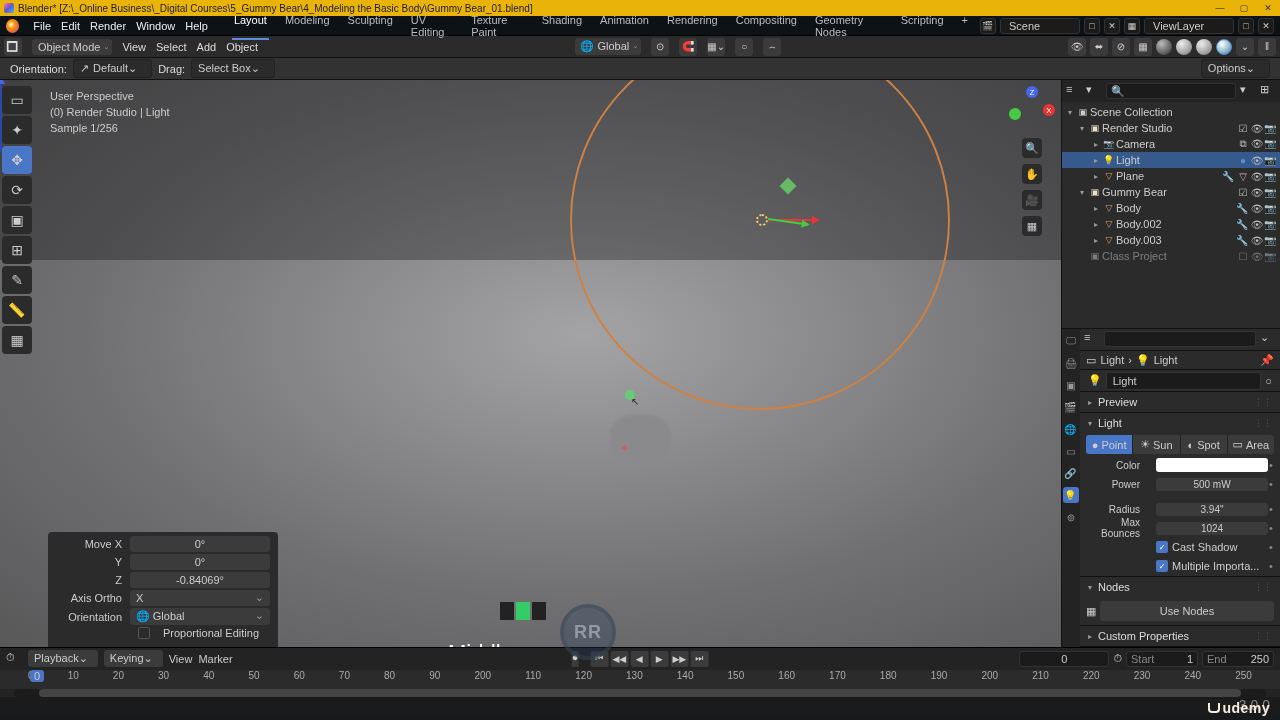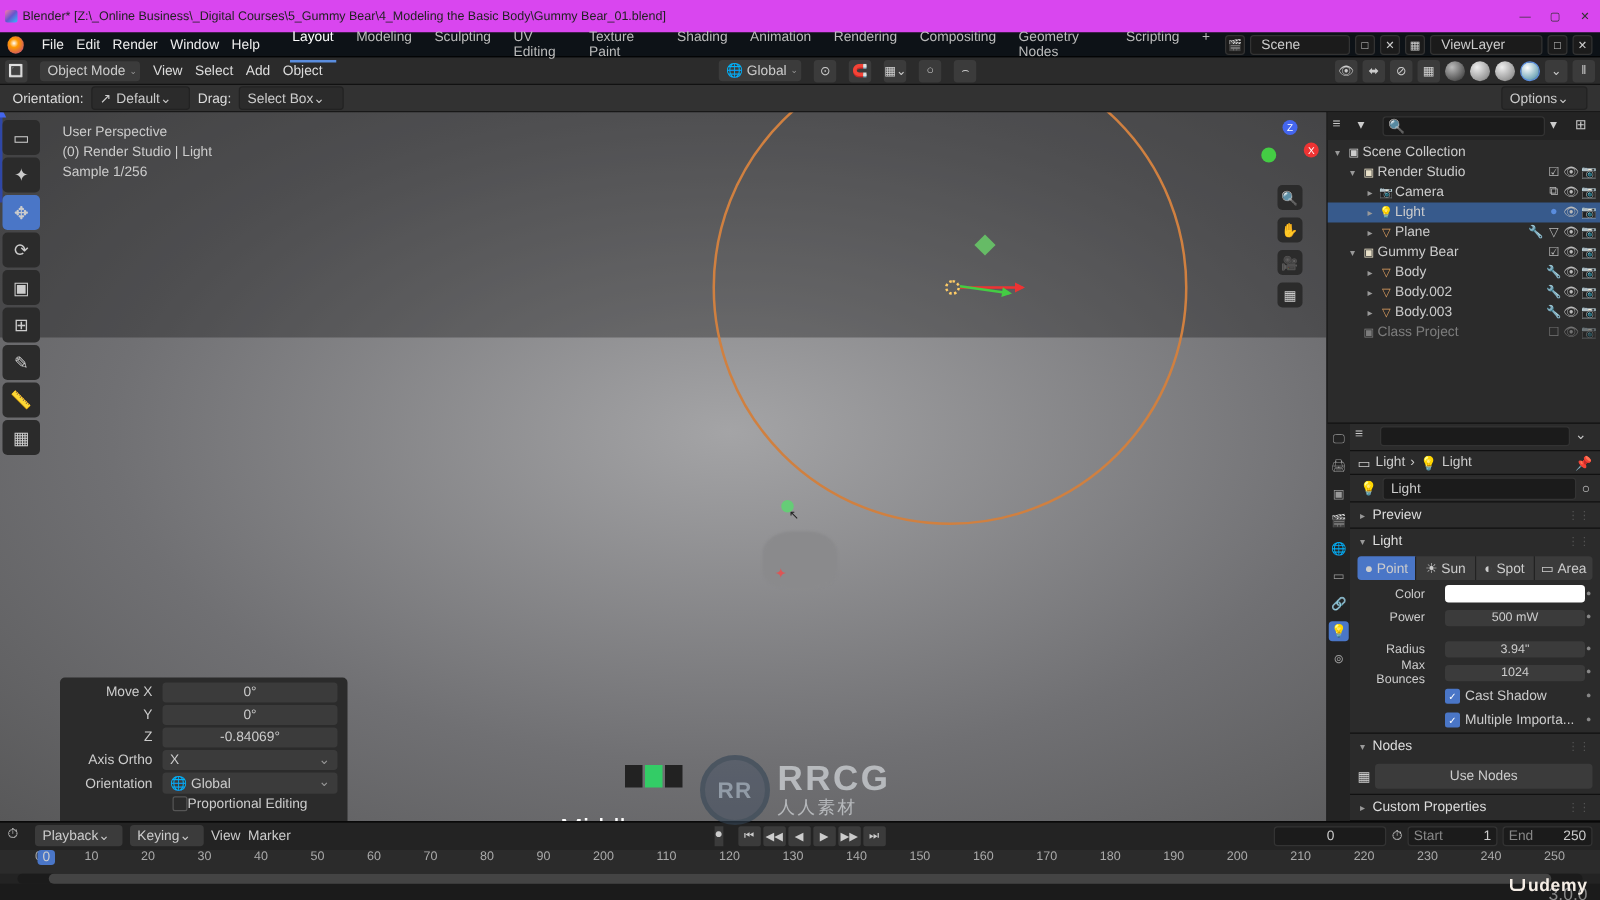--- a/index.html
+++ b/index.html
@@ -1,19 +1,19 @@
 <!DOCTYPE html>
 <html><head>
 <meta charset="utf-8">
 <style>
 * { box-sizing: border-box; margin: 0; padding: 0; font-family: -apple-system, "Segoe UI", sans-serif; font-size: 11px; color: #ccc; }
 body { background: #18191b; width: 1280px; height: 720px; overflow: hidden; }
 
 
-.titlebar { height: 26px; background: #d946ef; display: flex; align-items: center; padding-left: 4px; }
+.titlebar { height: 16px; background: #eab308; display: flex; align-items: center; padding-left: 4px; }
 .titlebar .app-icon { width: 10px; height: 10px; background: linear-gradient(135deg,#f7a,#65c,#3bf); border-radius: 2px; margin-right: 4px; }
 .titlebar span { color: #222; font-size: 10px; }
 .titlebar .win-controls { margin-left: auto; display: flex; }
 .titlebar .win-controls div { width: 24px; height: 16px; display: flex; align-items: center; justify-content: center; color: #333; font-size: 9px; }
 
 
 .os-menu { height: 20px; background: #0d1217; display: flex; align-items: center; padding: 0 6px; gap: 10px; border-bottom: 1px solid #000; }
 .os-menu .blender-logo { width: 14px; height: 14px; border-radius: 50%; background: radial-gradient(circle at 40% 40%, #fff 0%, #f90 30%, #c56 80%); margin-right: 4px; }
 .os-menu .menu-item { color: #eee; font-size: 11px; cursor: pointer; }
 .os-menu .workspaces { display: flex; gap: 14px; margin-left: 14px; }
@@ -78,21 +78,21 @@
 .rnav .gizmo .by { background:#4c4; left:0; top:22px; }
 .rnav .navbtn { width: 20px; height: 20px; background: #2b2b2b; border-radius: 4px; display: flex; align-items:center; justify-content:center; color:#ccc; }
 
 .move-panel { position:absolute; left: 48px; bottom: 0; width: 230px; background: #2b2b2b; border-radius: 4px 4px 0 0; padding: 4px 8px 8px 8px; }
 .move-panel .mp-title { font-size: 12px; padding: 2px 0 4px 4px; }
 .move-panel .mp-row { display:flex; align-items:center; margin-bottom: 2px; }
 .move-panel .mp-label { width: 74px; text-align:right; padding-right: 8px; color:#ccc; }
 .move-panel .mp-field { flex:1; background:#3b3b3b; border-radius:3px; text-align:center; padding:2px 0; }
 .move-panel .mp-select { flex:1; background:#3b3b3b; border-radius:3px; padding:2px 6px; text-align:left; position:relative; }
 .move-panel .mp-select::after { content:'⌄'; position:absolute; right:6px; top:1px; color:#999; }
-.move-panel .mp-chk { display:flex; align-items:center; gap:0; padding-left: 82px; }
+.move-panel .mp-chk { display:flex; align-items:center; gap:13px; padding-left: 82px; }
 .move-panel .chkbox { width:12px; height:12px; border:1px solid #555; border-radius:2px; }
 
 
 .right-col { width: 219px; display:flex; flex-direction:column; background:#2b2b2b; border-left:1px solid #111; }
 .outliner { flex: 0 0 248px; display:flex; flex-direction:column; }
 .outliner .ol-head { height:22px; background:#232323; display:flex; align-items:center; padding:0 4px; gap:4px; }
 .outliner .ol-head .search { flex:1; background:#1b1b1b; border:1px solid #333; border-radius:3px; height:16px; display:flex; align-items:center; padding-left:4px; }
 .outliner .ol-tree { flex:1; overflow-y:auto; padding:2px 0; }
 .ol-row { display:flex; align-items:center; height:16px; padding-right:2px; }
 .ol-row.sel { background:#375a8c; }
@@ -627,18 +627,14 @@
       <div class="thumb"></div>
     </div>
 </div>
 
 <div class="status">
   <span>3.0.0</span>
 </div>
 
 <div class="watermark wm-rr">
   <div class="wm-circ">RR</div>
-  <div>
-    <div class="wm-txt">RRCG</div>
-    <div class="wm-sub">人人素材</div>
-  </div>
 </div>
 <div class="wm-udemy">udemy</div>
 
 </body></html>

